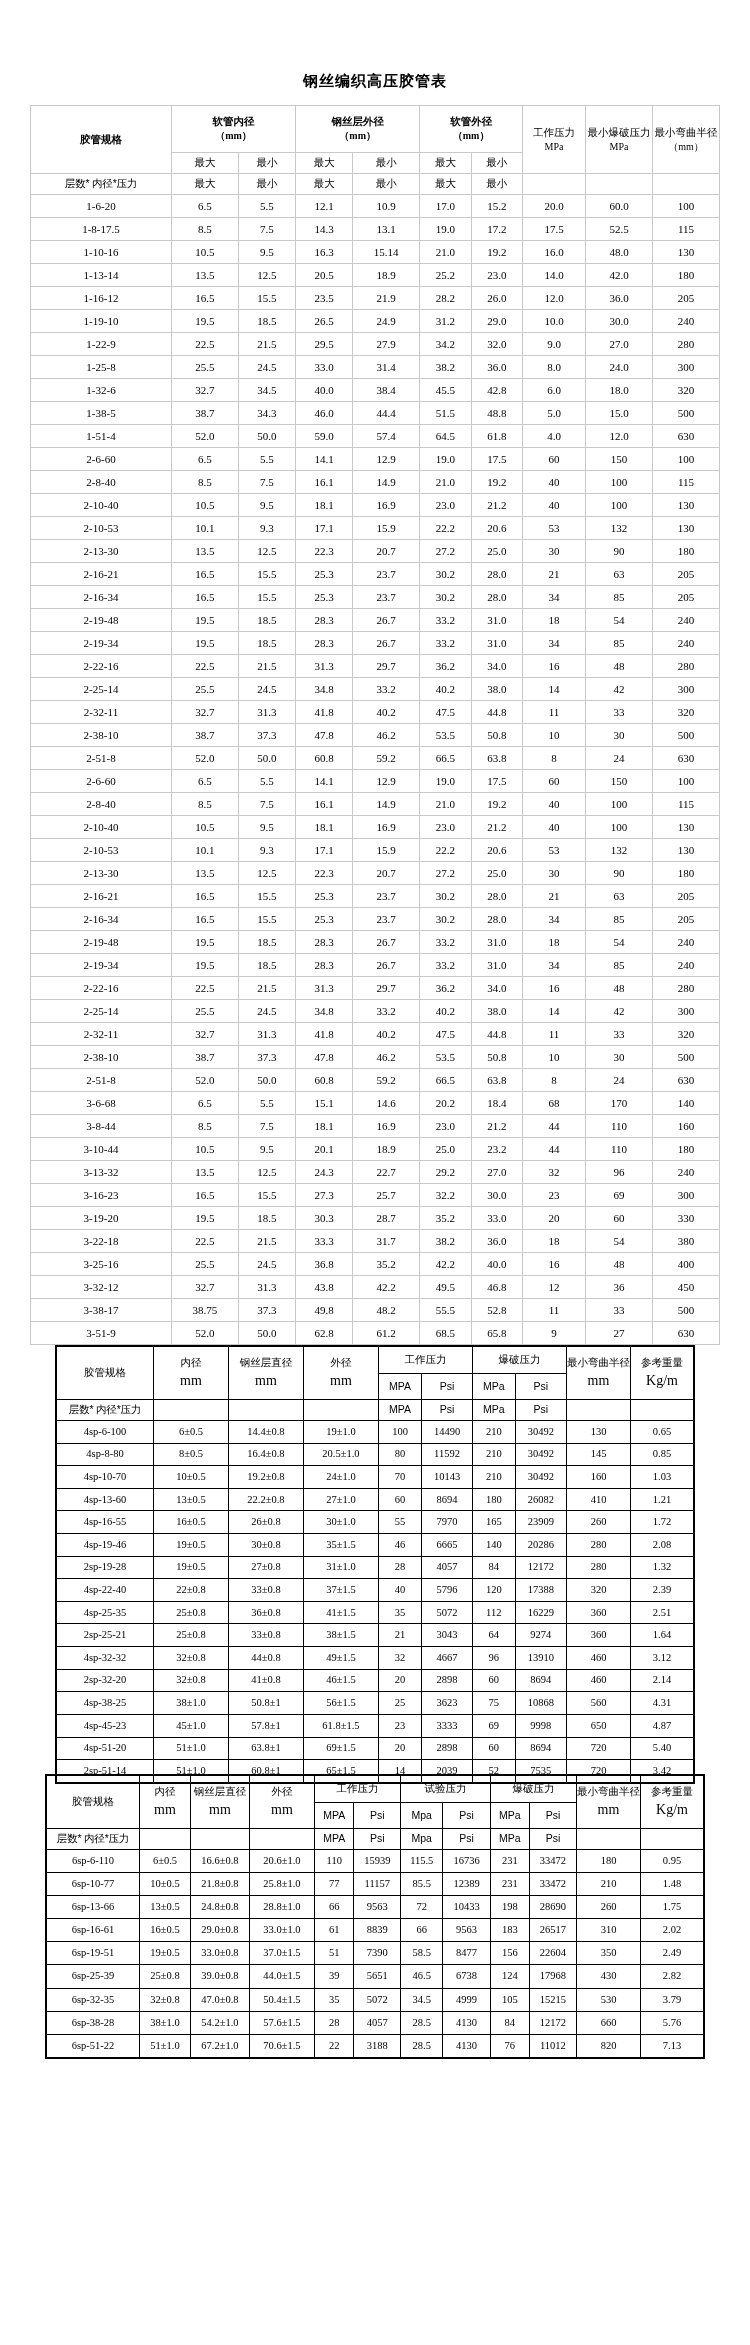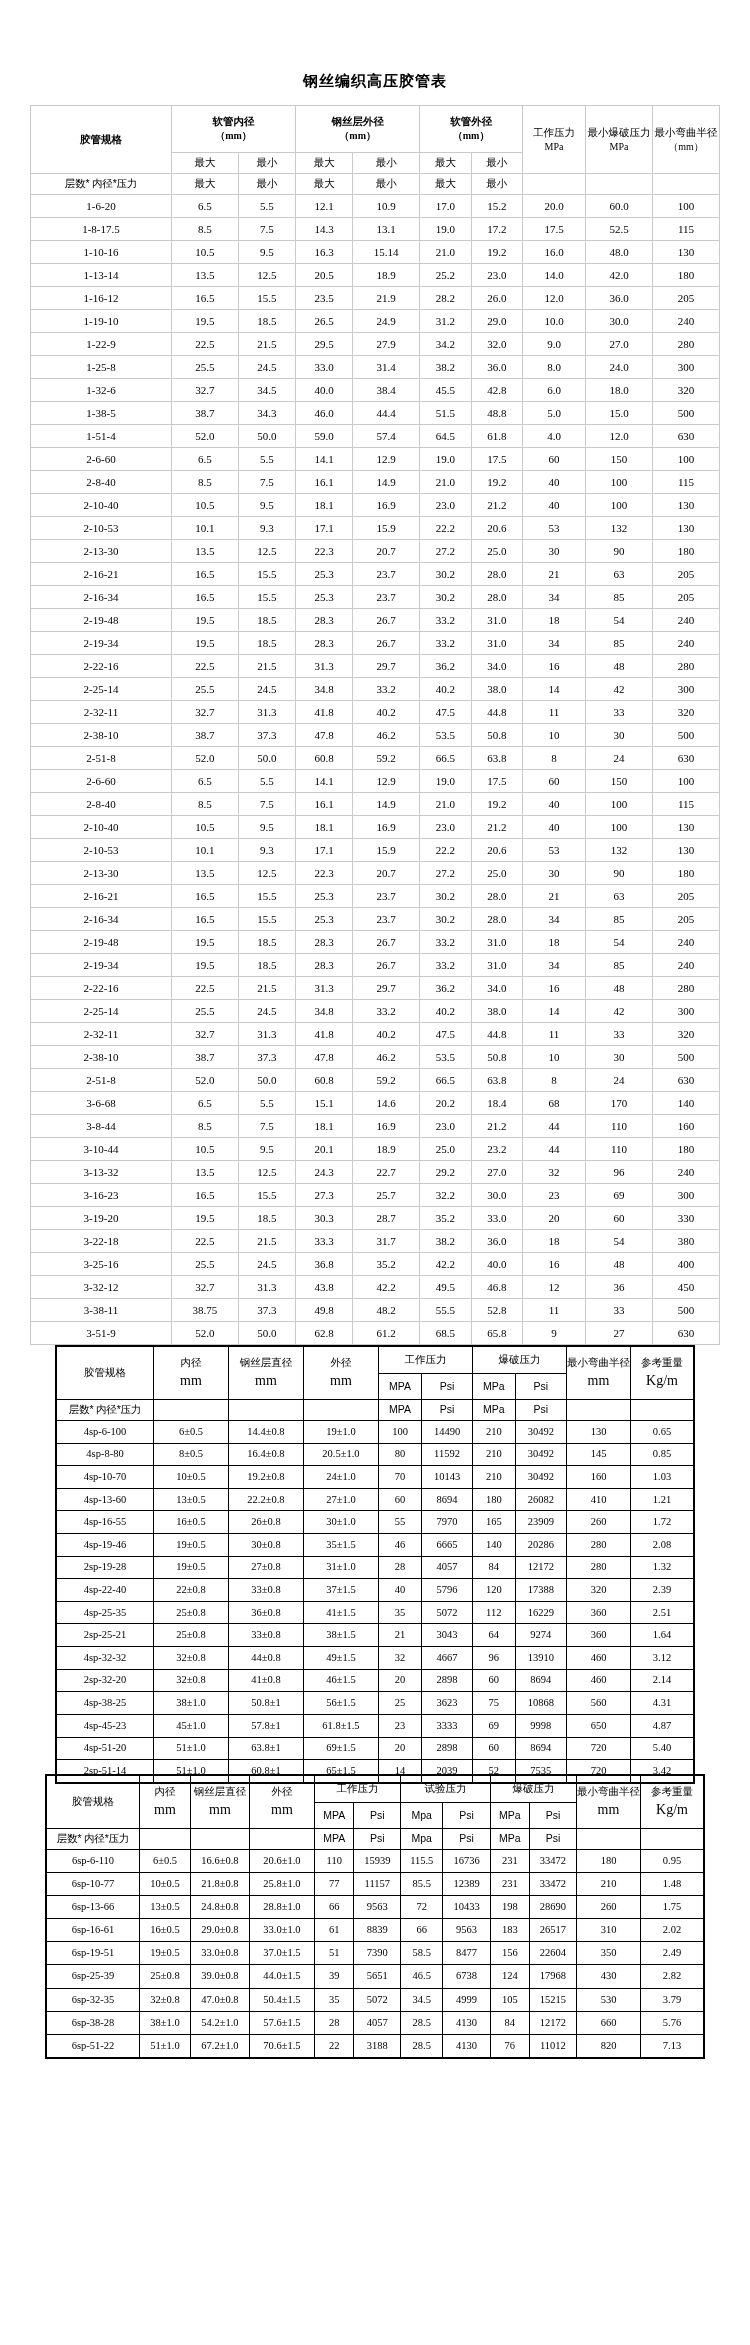--- a/index.html
+++ b/index.html
@@ -745,21 +745,21 @@
             <td>31.3</td>
             <td>43.8</td>
             <td>42.2</td>
             <td>49.5</td>
             <td>46.8</td>
             <td>12</td>
             <td>36</td>
             <td>450</td>
           </tr>
           <tr>
-            <td>3-38-11</td>
+            <td>3-38-17</td>
             <td>38.75</td>
             <td>37.3</td>
             <td>49.8</td>
             <td>48.2</td>
             <td>55.5</td>
             <td>52.8</td>
             <td>11</td>
             <td>33</td>
             <td>500</td>
           </tr>

